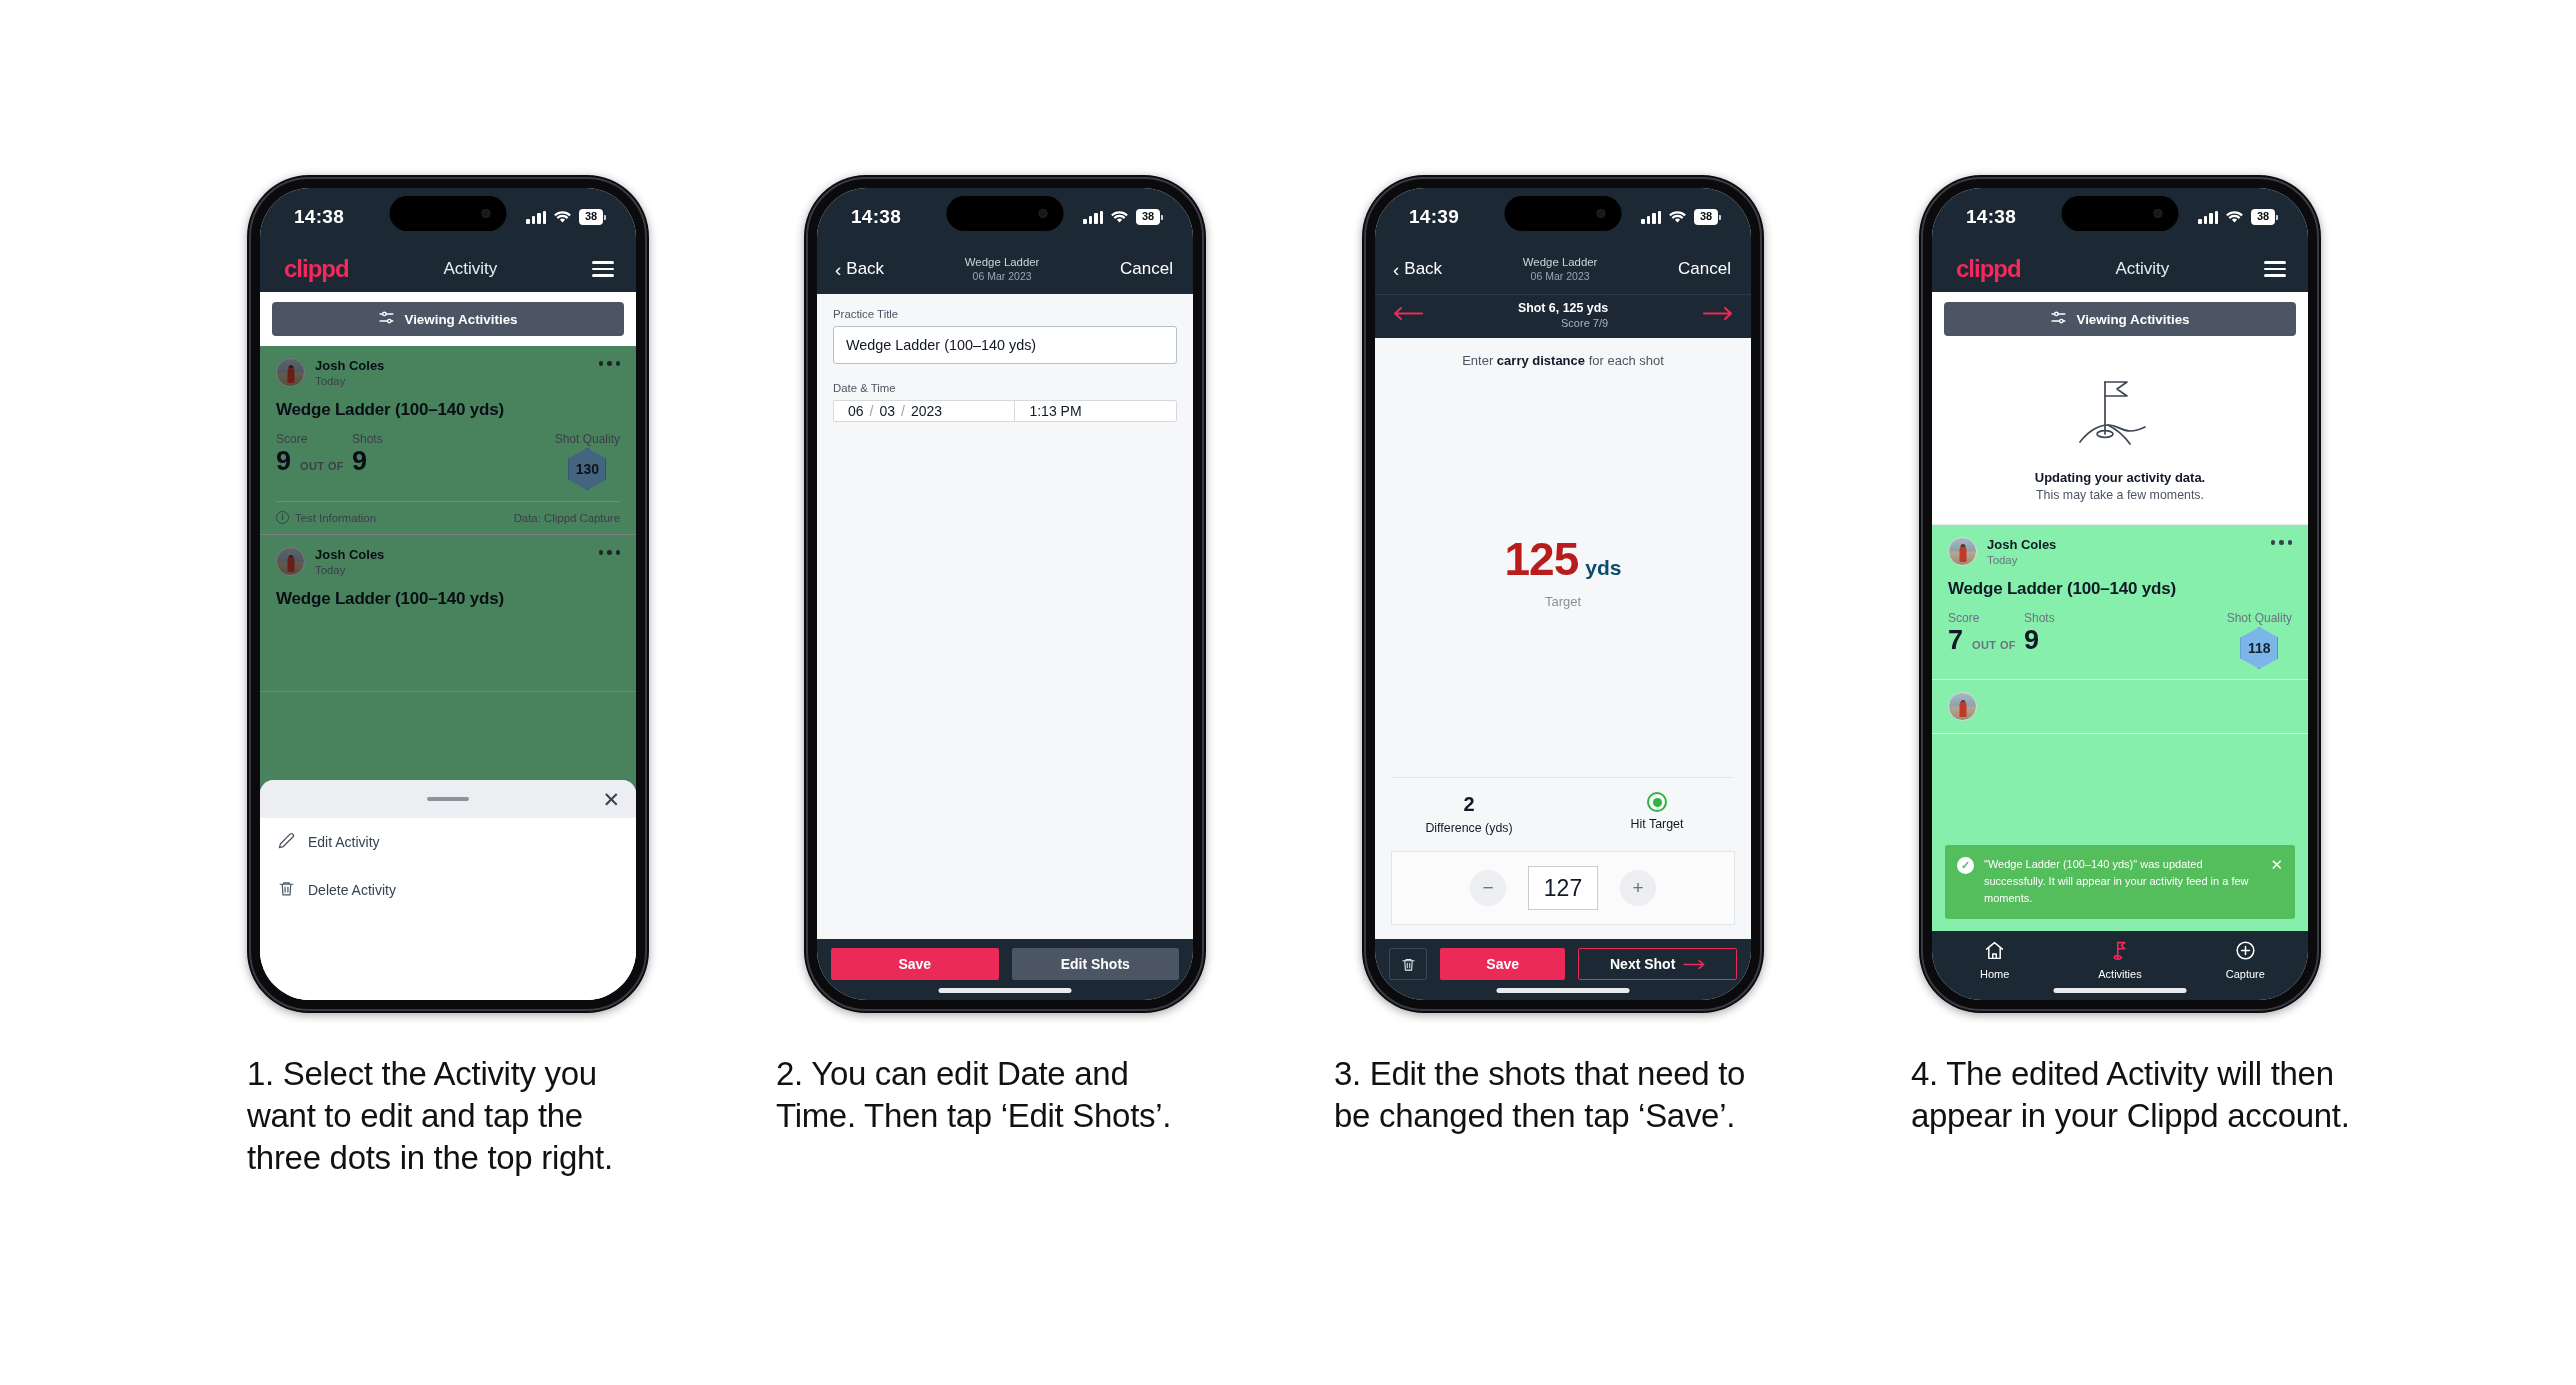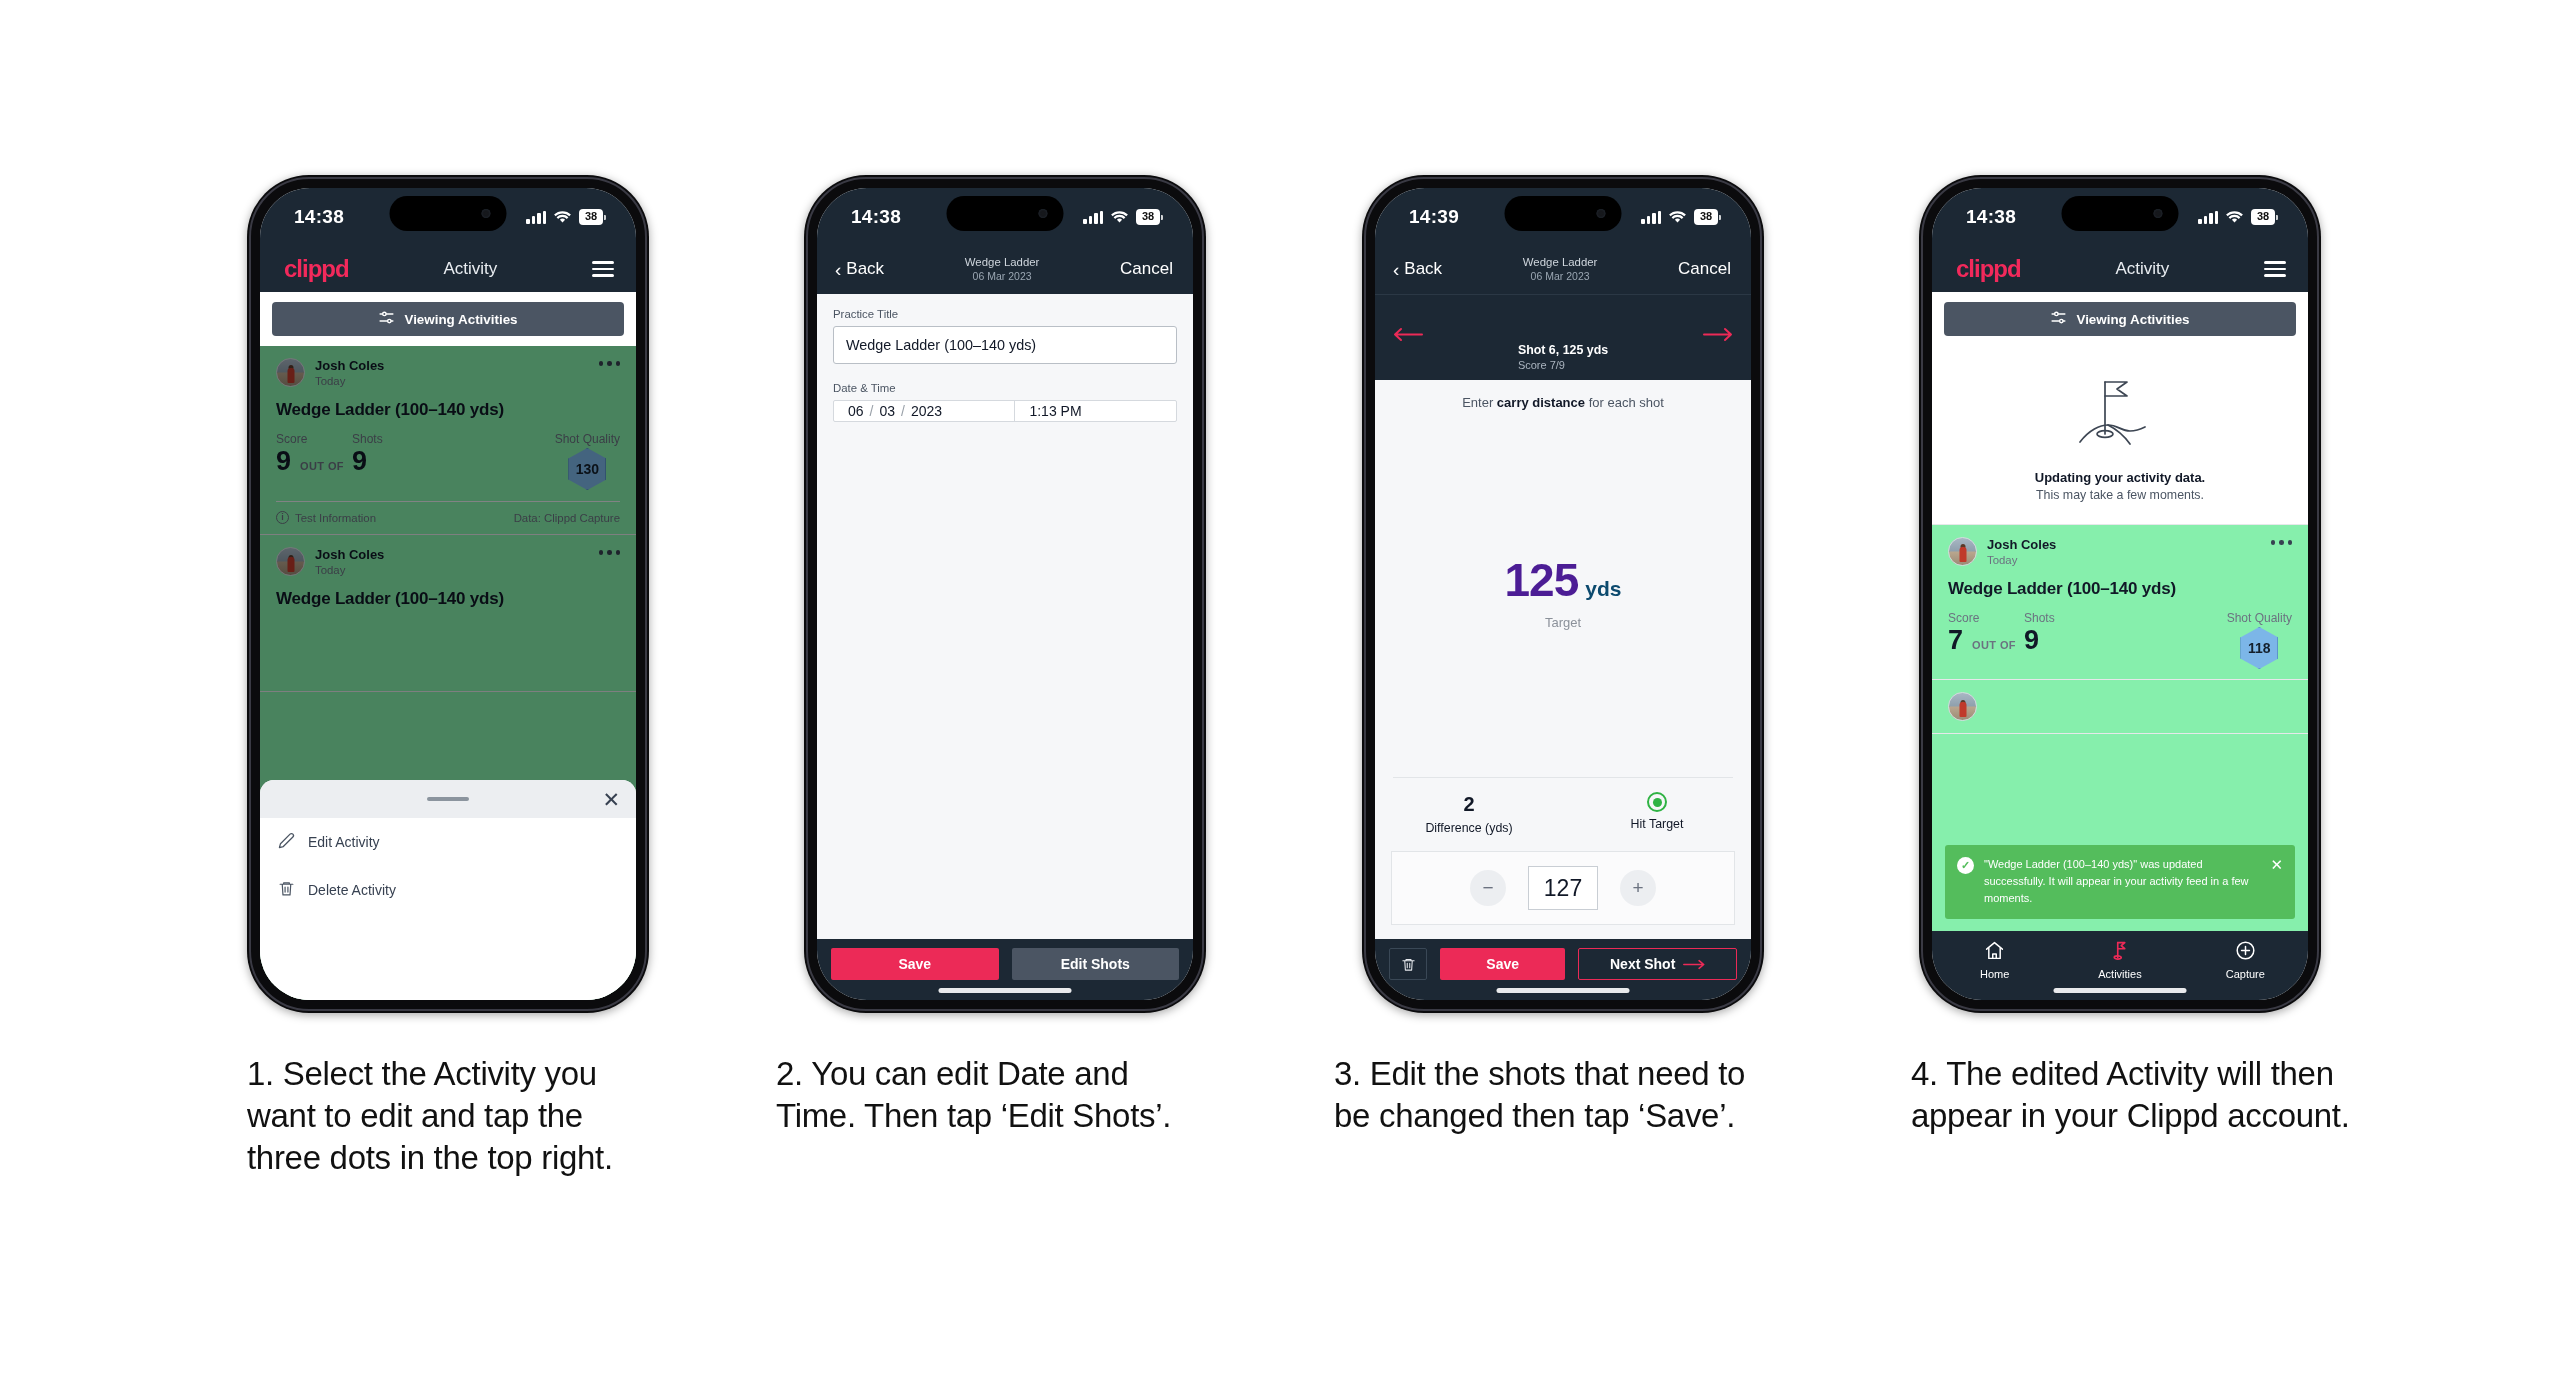--- a/index.html
+++ b/index.html
@@ -81,21 +81,21 @@
   .nav-center .t1 { font-size:11.4px; color:#cfd6dd; }
   .nav-center .t2 { font-size:10.5px; color:#9aa6b2; }
   .nav-cancel { font-size:17px; }
 
   
   .shotbar {
     background:#1c2834; color:#fff; flex:none;
     display:flex; align-items:center; justify-content:space-between;
     padding: 5px 18px 8px; border-top:1px solid #2b3845;
   }
-  .shotbar .mid { text-align:left; line-height:1.3;margin-top:42px; }
+  .shotbar .mid { text-align:right; line-height:1.3; }
   .shotbar .mid .s1 { font-size:12.4px; font-weight:bold; }
   .shotbar .mid .s2 { font-size:11px; color:#aab4bf; }
   .arrow { color:#f2295b; }
 
   
   .filterwrap { background:#fff; padding:10px 12px; flex:none; }
   .filterbar {
     background:#4b5563; color:#fff; border-radius:4px; height:34px;
     display:flex; align-items:center; justify-content:center; gap:9px;
     font-size:13.4px; font-weight:bold;
@@ -175,21 +175,21 @@
   .btn-outline { border:1px solid #ec2a57; background:transparent; flex:1.25; gap:8px; }
   .btn-trash { width:38px; border:1px solid #3a4插; border:1px solid #3a4856; background:transparent; flex:none; }
   .homebar { position:absolute; left:50%; transform:translateX(-50%); bottom:7px;
     width:133px; height:5px; background:#e9eaec; border-radius:4px; }
 
   
   .shotbody { flex:1; background:#f6f7f9; display:flex; flex-direction:column; }
   .shot-hint { text-align:center; font-size:13px; color:#4b5563; padding:15px 0 0; }
   .shot-hint b { color:#111827; }
   .bigwrap { flex:1; display:flex; flex-direction:column; align-items:center; justify-content:center; }
-  .bignum { font-size:46px; font-weight:bold; color:#4c1d95; line-height:1; letter-spacing:-1px; }
+  .bignum { font-size:46px; font-weight:bold; color:#b91c1c; line-height:1; letter-spacing:-1px; }
   .bigunit { font-size:21px; font-weight:bold; color:#0c4a6e; margin-left:7px; }
   .bigsub { font-size:13px; color:#8b919a; margin-top:12px; }
   .hr { height:1px; background:#e2e5e8; margin:0 18px; }
   .twocol { display:flex; padding:14px 0 16px; }
   .twocol > div { flex:1; text-align:center; }
   .tc-val { font-size:20px; font-weight:bold; color:#111827; line-height:1.2; }
   .tc-lbl { font-size:12.4px; color:#111827; margin-top:5px; }
   .tgt-dot { width:20px;height:20px;border-radius:50%;border:2.3px solid #2fb344;
     display:flex;align-items:center;justify-content:center;margin:0 auto; }
   .tgt-dot i { width:9px;height:9px;border-radius:50%;background:#2fb344;display:block; }

